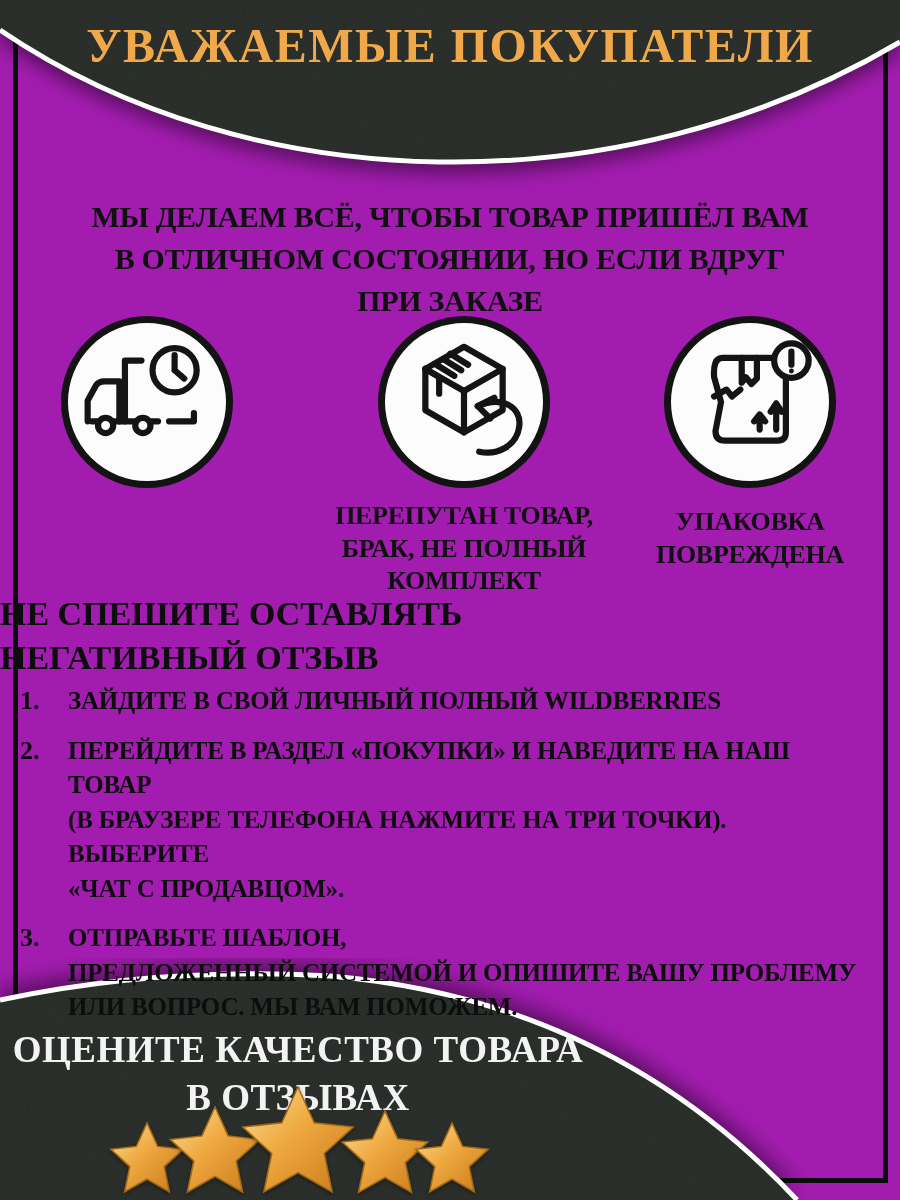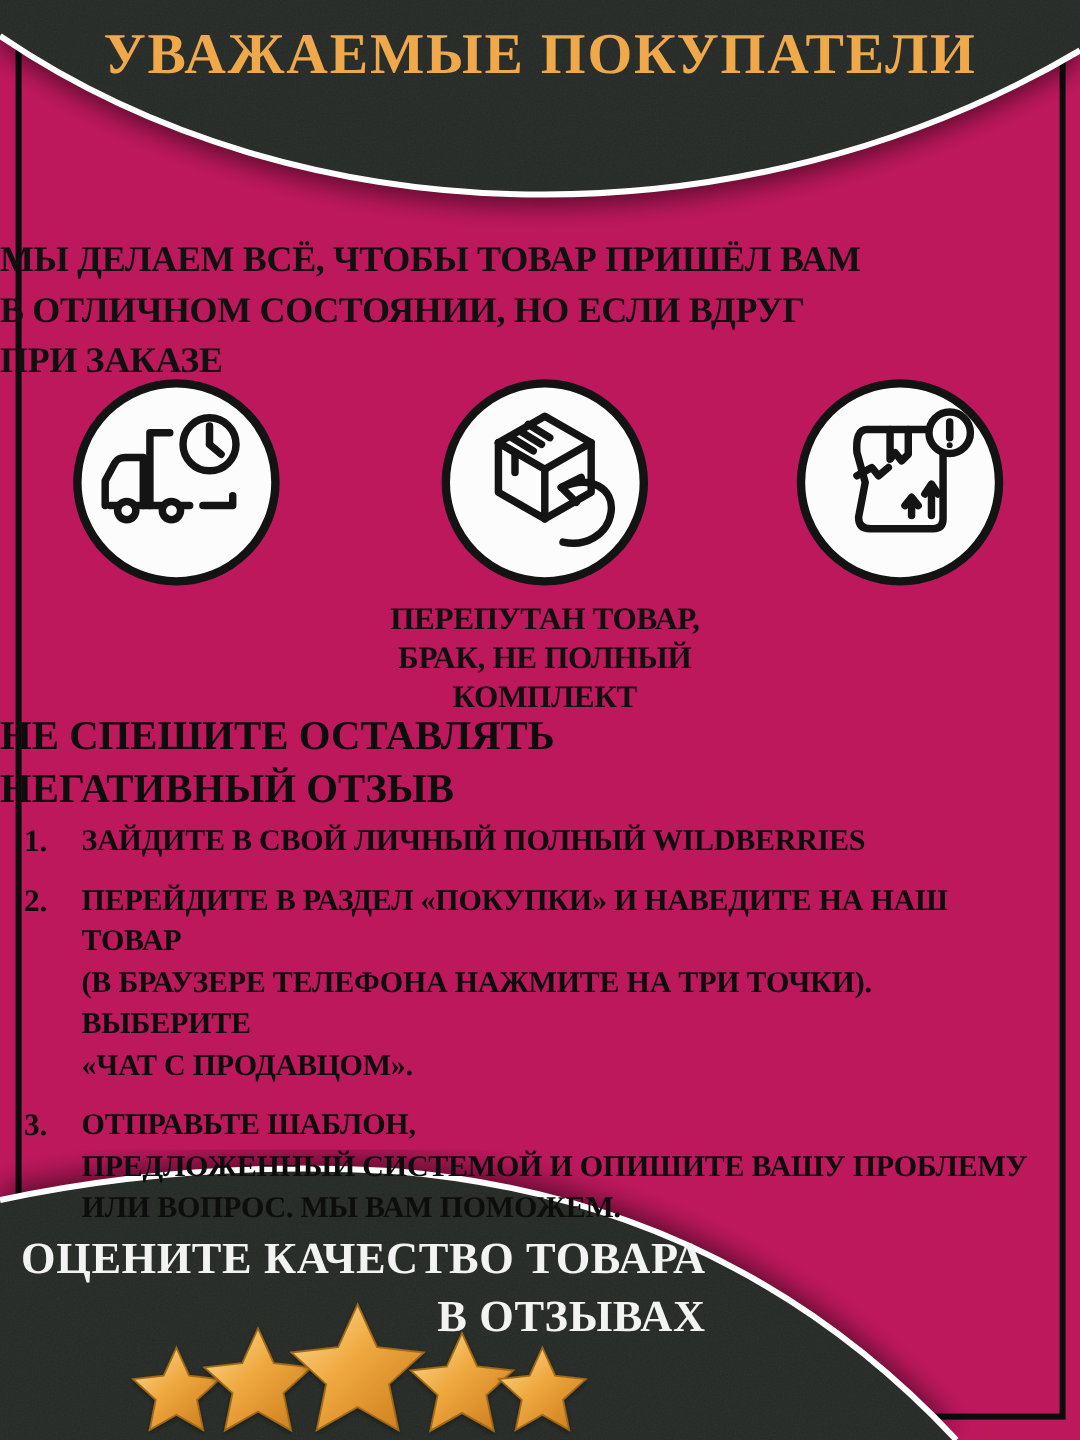--- a/index.html
+++ b/index.html
@@ -1,66 +1,66 @@
 <!DOCTYPE html>
 <html><head>
 <meta charset="utf-8">
 <style>
   html,body{margin:0;padding:0;background:#9a9a9a;}
   .page{
     position:relative;width:900px;height:1200px;margin:0 auto;
-    background:#be185d;overflow:hidden;
+    background:#a21caf;overflow:hidden;
     font-family:"Liberation Serif","DejaVu Serif",serif;font-weight:700;
   }
   .pre{white-space:pre-line;}
 
   
   .frame{
     position:absolute;left:13px;top:28px;width:875px;height:1155px;
     box-sizing:border-box;border:5px solid #0c0c0c;z-index:1;
   }
 
   .curve-svg{position:absolute;left:0;z-index:2;display:block;}
   #header-svg{top:0;}
   #footer-svg{top:958px;}
 
   .hdr-text{position:absolute;left:0;width:900px;text-align:center;color:#f1f1f1;z-index:3;}
   .hdr-title{top:18px;font-size:48px;letter-spacing:1.5px;color:#efa94a;}
   .hdr-sub{top:79px;font-size:32px;line-height:1.15;letter-spacing:.5px;}
 
   .intro{
-    position:absolute;top:196px;left:0;width:900px;z-index:3;
+    position:absolute;top:196px;left:0;width:900px;text-align:center;z-index:3;
     font-size:30px;line-height:1.4;color:#101010;letter-spacing:-.3px;
   }
 
   .issues{position:absolute;top:316px;left:0;width:900px;z-index:3;}
   .issue{position:absolute;top:0;text-align:center;}
   .issue-1{left:37px;width:220px;}
-  .issue-2{left:324px;width:260px;}
+  .issue-2{left:334px;width:260px;}
   .issue-3{left:635px;width:230px;}
   .icon-circle{
     width:158px;height:158px;border:7px solid #131313;border-radius:50%;
     background:#fcfcfc;margin:0 auto;display:flex;align-items:center;justify-content:center;
   }
   .icon-circle svg{width:138px;height:138px;display:block;}
   .issue-label{margin-top:12px;font-size:26px;line-height:1.25;color:#101010;letter-spacing:-.3px;}
   .issue-3 .issue-label{margin-top:18px;}
 
   .advice{
     position:absolute;top:592px;left:0;width:900px;text-align:left;z-index:3;
     font-size:34px;line-height:1.3;color:#0d0d0d;
   }
 
   .steps{position:absolute;top:684px;left:20px;width:848px;z-index:3;}
   .step{display:flex;margin-bottom:15px;}
   .step-num{width:48px;flex:0 0 48px;font-size:26px;line-height:1.33;color:#0d0d0d;}
   .step-text{flex:1;font-size:25px;line-height:1.38;color:#0d0d0d;letter-spacing:-.2px;}
 
   .footer-text{
-    position:absolute;top:1026px;left:8px;width:580px;text-align:right;z-index:4;
+    position:absolute;top:1026px;left:8px;width:580px;text-align:center;z-index:4;
     font-size:37px;line-height:1.3;color:#f3f3f3;letter-spacing:.5px;
   }
   .rating{position:absolute;left:58px;top:1066px;width:480px;height:130px;z-index:4;}
 
   .ic{stroke:#141414;stroke-width:4.5;fill:none;stroke-linecap:round;stroke-linejoin:round;}
   .ic-fill{fill:#fcfcfc;}
 </style>
 </head>
 <body>
 
@@ -139,20 +139,22 @@
           <path class="ic" d="M30,18 H70 Q76,18 76,24 V72 Q76,78 70,78 H32 Q25,78 25,71 L29,50 L24,32 Q23,18 30,18 Z"></path>
           <path class="ic" d="M44,18 V36 L47,32 L51,37 L55,33 V18" stroke-width="4"></path>
           <path class="ic" d="M24,46 L33,41 L37,46 L43,41" stroke-width="4"></path>
           <path class="ic" d="M57,70 V60 M53,64 L57,59 L61,64" stroke-width="4"></path>
           <path class="ic" d="M69,70 V52 M65,57 L69,51 L73,57" stroke-width="4"></path>
           <circle class="ic ic-fill" cx="80" cy="20" r="12.5"></circle>
           <path class="ic" d="M80,13.5 V23" stroke-width="4"></path>
           <circle cx="80" cy="27.5" r="1.8" fill="#141414"></circle>
         </svg>
       </div>
+      <div class="issue-label pre">УПАКОВКА
+ПОВРЕЖДЕНА</div>
     </div>
 
   </div>
 
   <div class="advice pre">НЕ СПЕШИТЕ ОСТАВЛЯТЬ
 НЕГАТИВНЫЙ ОТЗЫВ</div>
 
   <div class="steps">
     <div class="step">
       <div class="step-num">1.</div>

